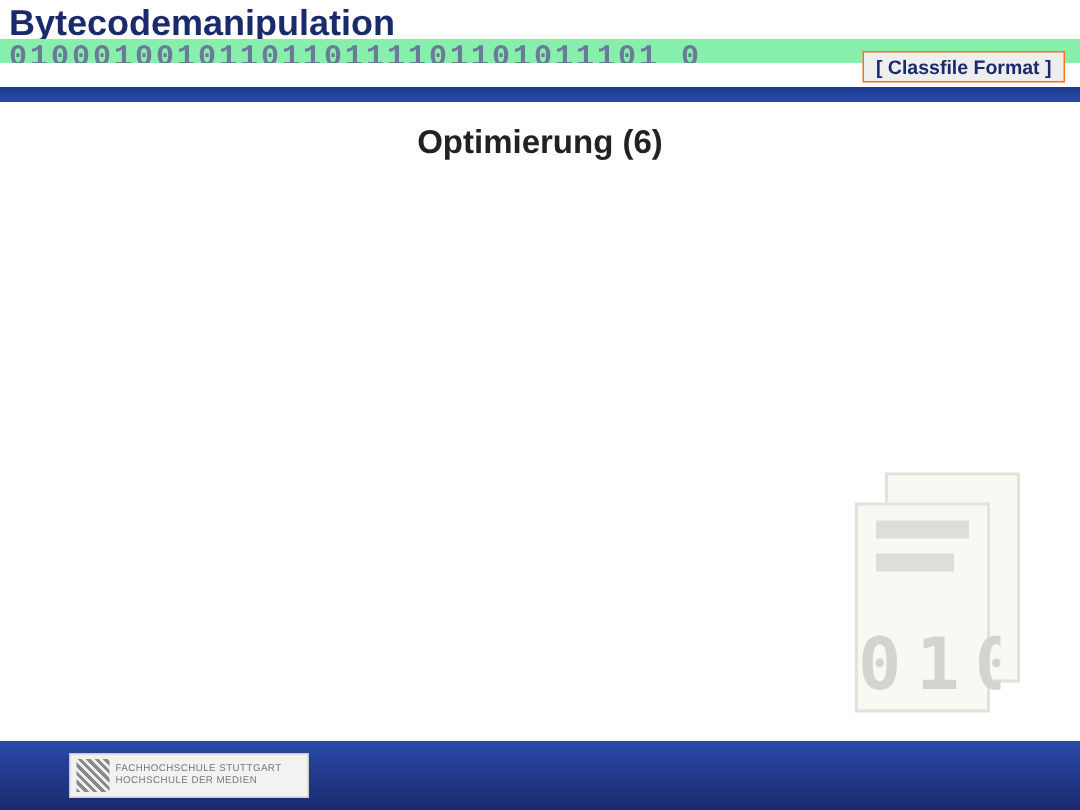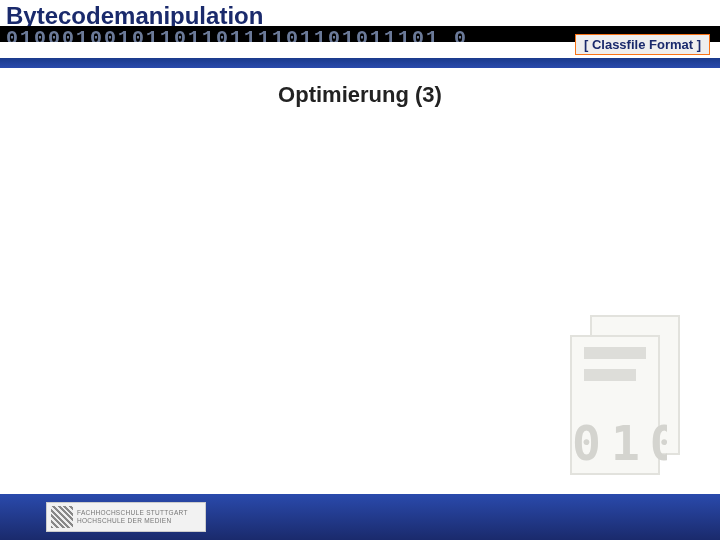--- a/index.html
+++ b/index.html
@@ -25,21 +25,21 @@
     font-weight: bold;
     color: #1a2a6c;
     font-family: "Trebuchet MS", Verdana, sans-serif;
   }
   .binary-strip {
     position: absolute;
     top: 26px;
     left: 0;
     width: 100%;
     height: 16px;
-    background: #000000;
+    background: #86efac;
     overflow: hidden;
   }
   .binary-text {
     font-family: "Courier New", monospace;
     font-size: 20px;
     font-weight: bold;
     color: #6b7a99;
     letter-spacing: 2px;
     padding-left: 6px;
     line-height: 26px;
@@ -154,21 +154,21 @@
 <div class="header">
   <div class="title">Bytecodemanipulation</div>
   <div class="binary-strip">
     <div class="binary-text">0100010010110110111101101011101 0</div>
   </div>
   <div class="tag-box">[ Classfile Format ]</div>
 </div>
 
 <div class="blue-bar-top"></div>
 
-<div class="slide-heading">Optimierung (3)</div>
+<div class="slide-heading">Optimierung (6)</div>
 
 <div class="doc-graphic">
   <div class="doc-page back"></div>
   <div class="doc-page front">
     <div class="doc-line"></div>
     <div class="doc-line short"></div>
     <div class="doc-digits">010</div>
   </div>
 </div>
 

